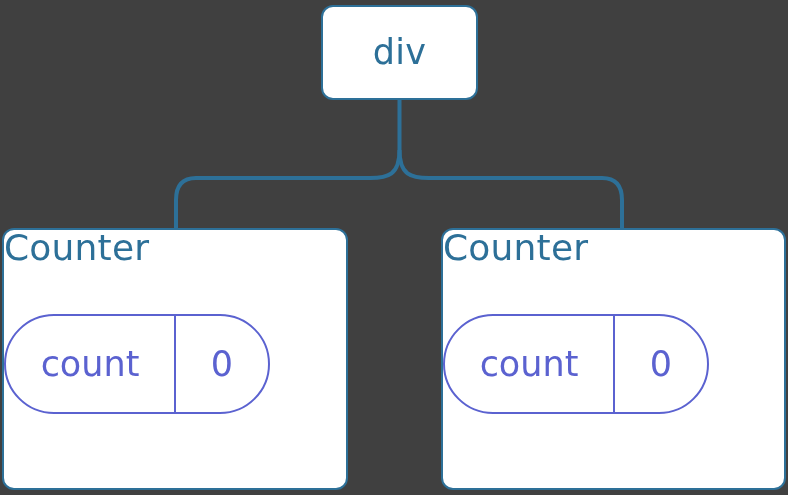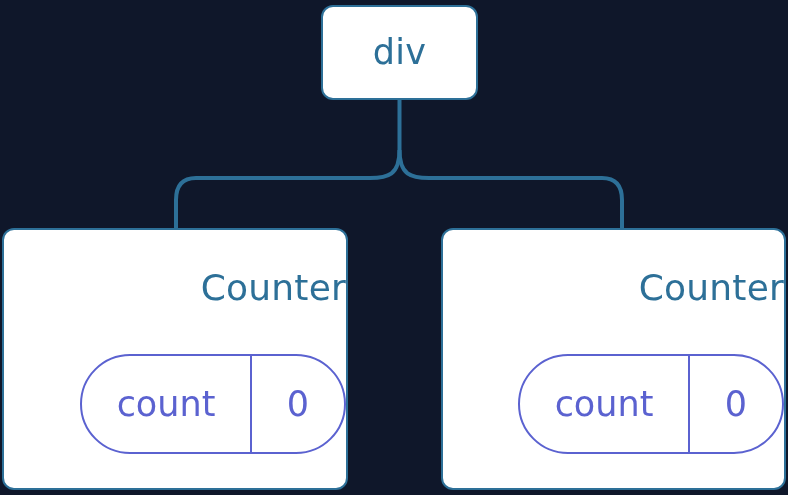--- a/index.html
+++ b/index.html
@@ -10,21 +10,21 @@
     width: 788px;
     height: 495px;
     overflow: hidden;
     font-family: "DejaVu Sans", "Liberation Sans", sans-serif;
   }
 
   #canvas {
     position: relative;
     width: 788px;
     height: 495px;
-    background: #0f172a;
+    background: #404040;
     overflow: hidden;
   }
 
   
   #connectors {
     position: absolute;
     left: 0;
     top: 0;
     width: 788px;
     height: 495px;
@@ -55,24 +55,23 @@
     color: #2d7098;
     font-size: 35px;
     line-height: 1;
     letter-spacing: 0.2px;
   }
 
   
   .component-card {
     top: 228px;
     height: 262px;
-    padding-top: 40px;
     display: flex;
     flex-direction: column;
-    align-items: flex-end;
+    align-items: flex-start;
   }
   #node-counter-left {
     left: 2px;
     width: 346px;
   }
   #node-counter-right {
     left: 441px;
     width: 345px;
   }
 

